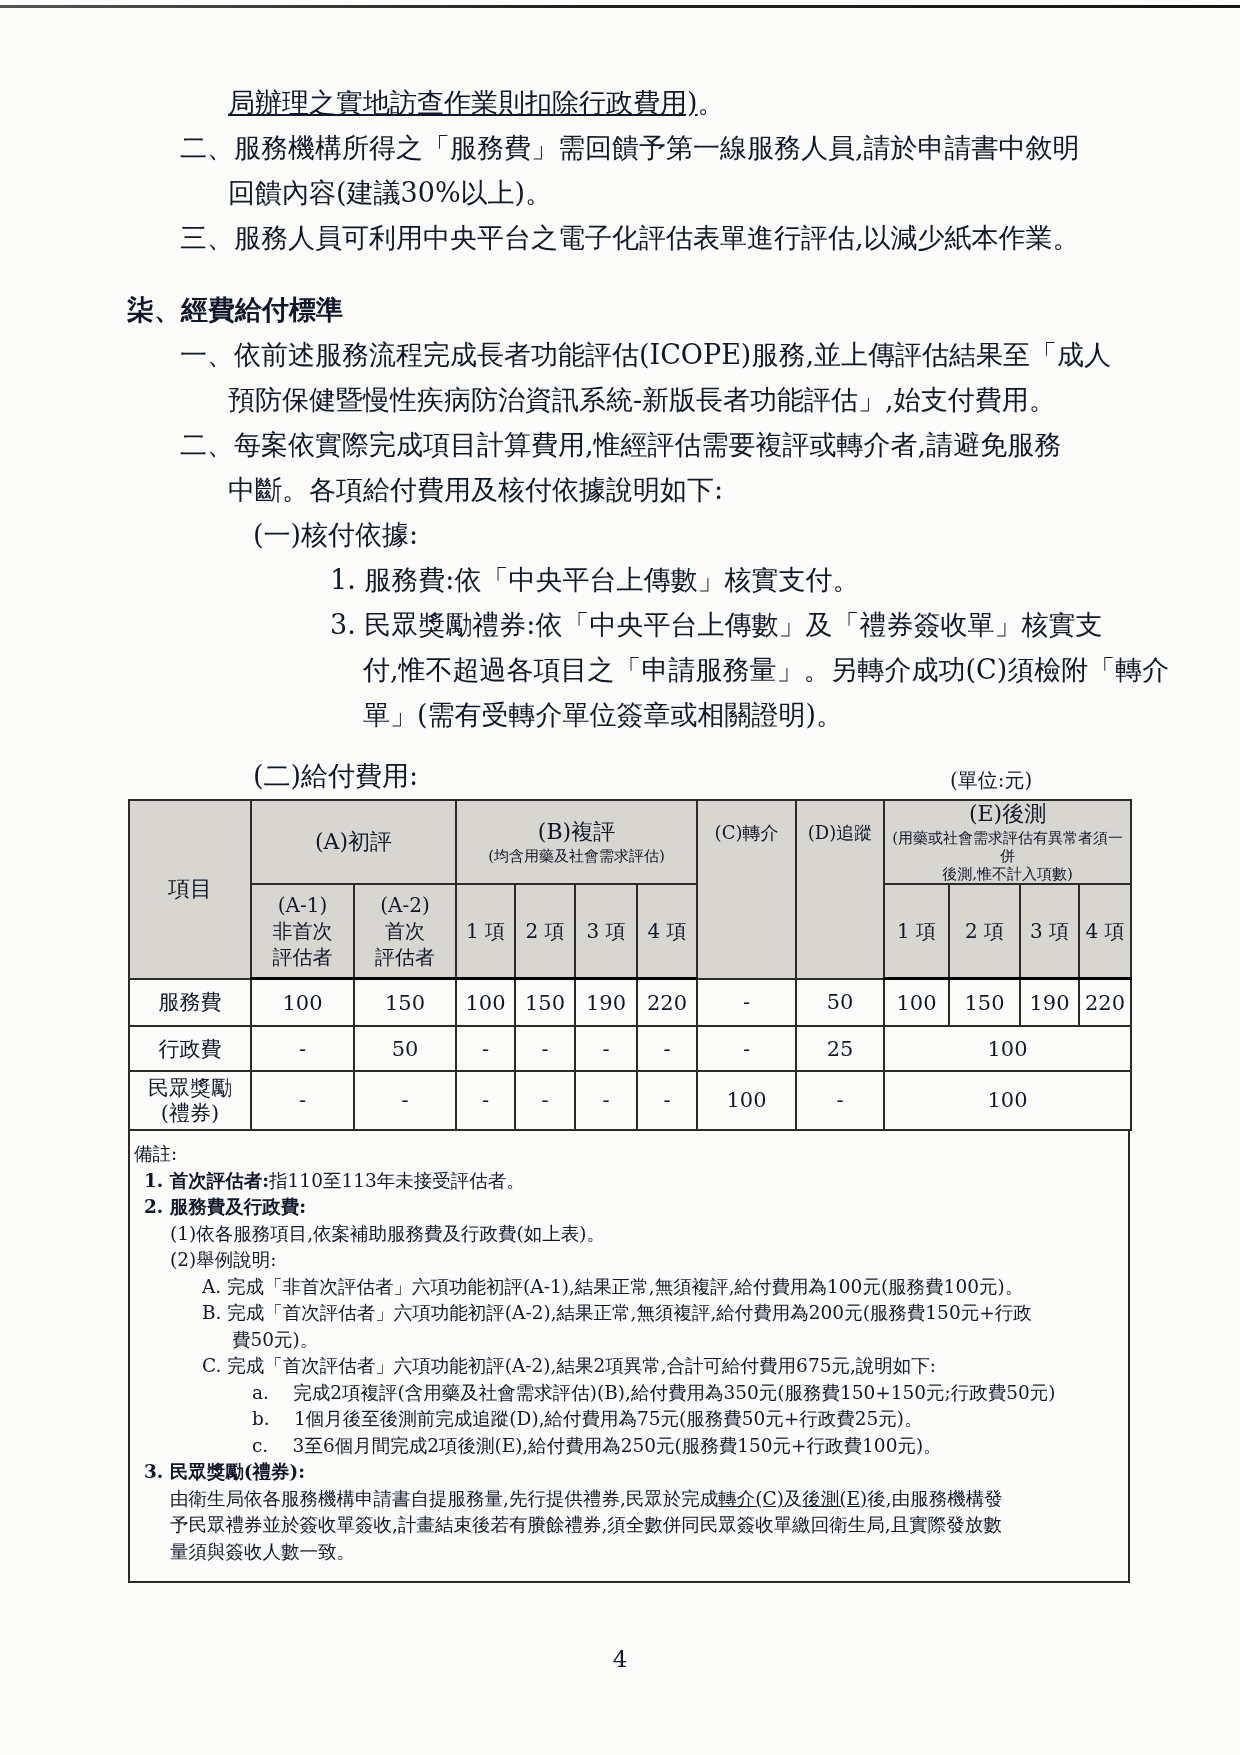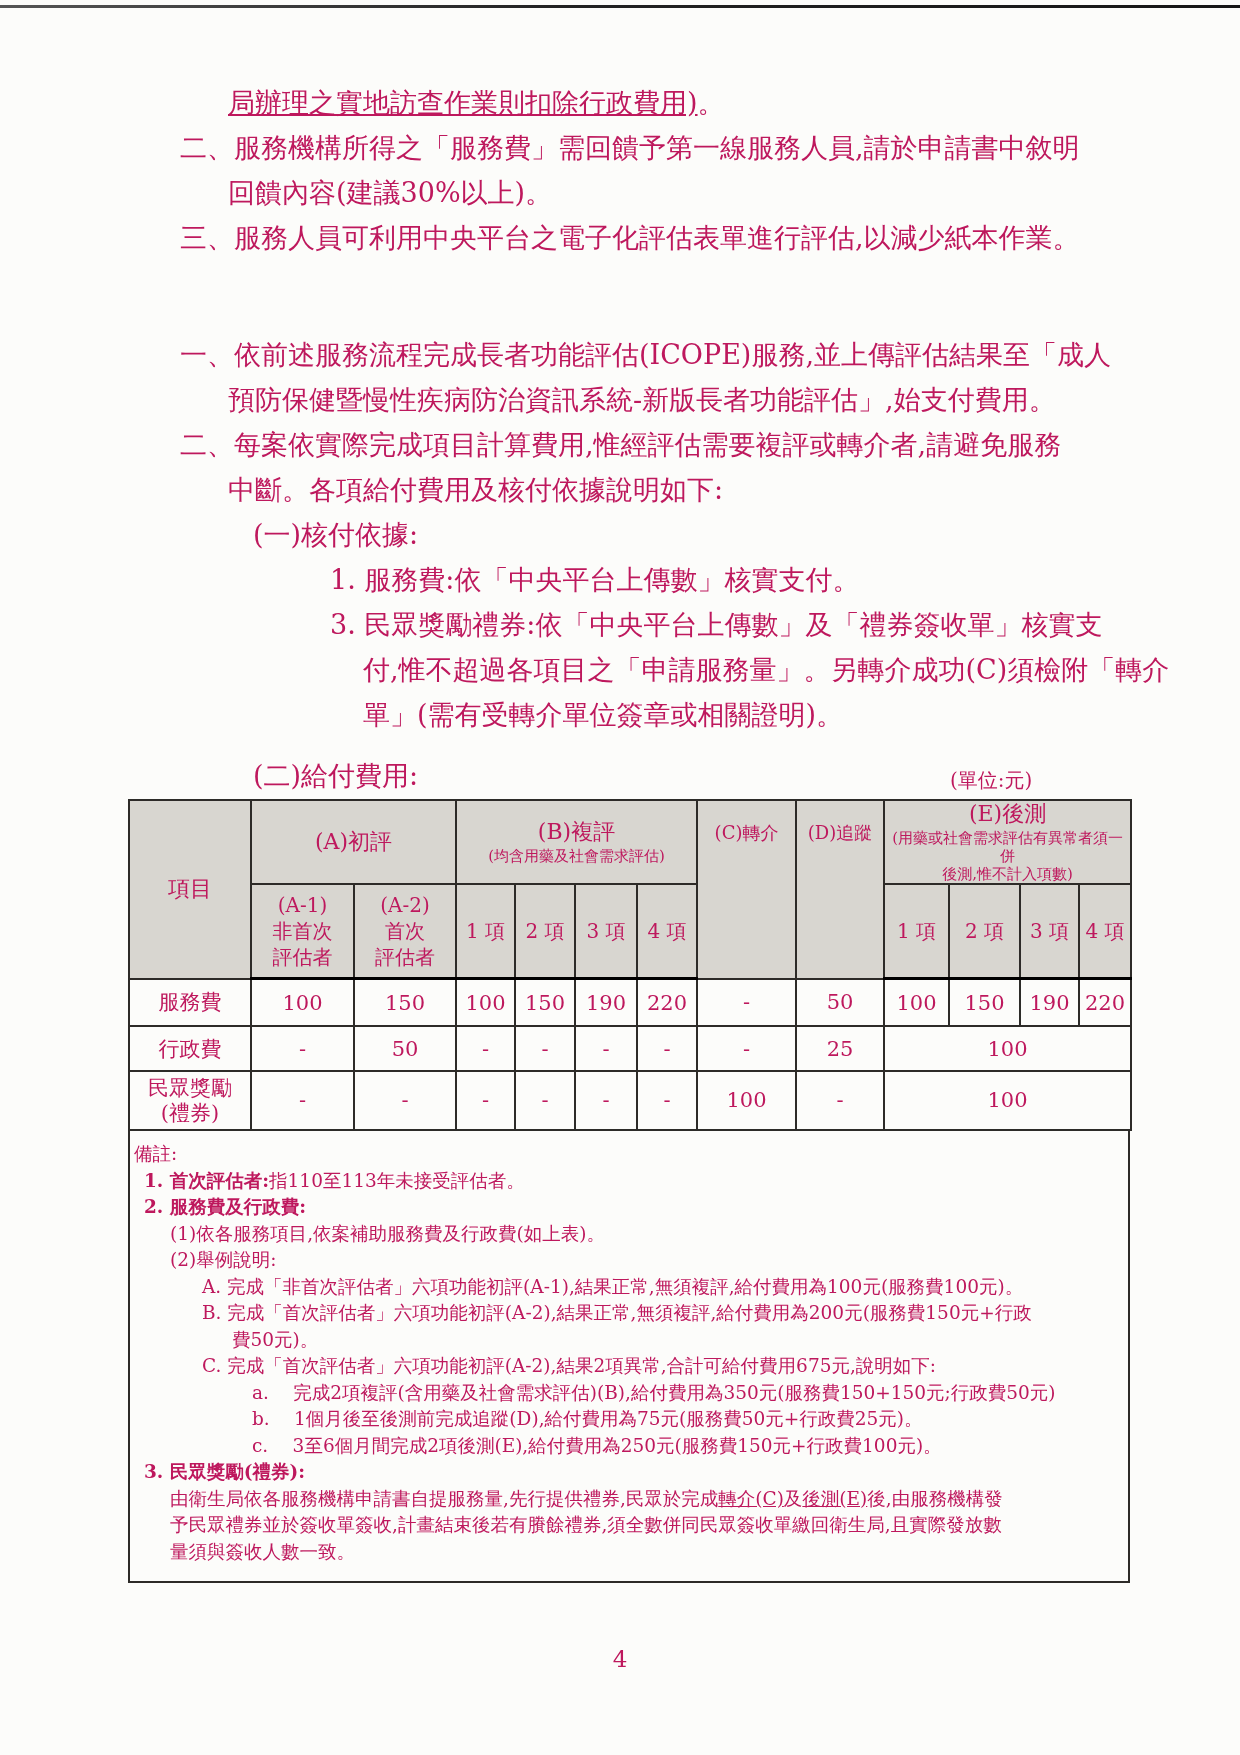--- a/index.html
+++ b/index.html
@@ -1,17 +1,17 @@
 <!DOCTYPE html>
 <html><head>
 <meta charset="utf-8">
 <style>
   html,body{margin:0;padding:0;background:#888;}
   .page{position:relative;width:1240px;height:1755px;margin:0 auto;background:#fcfcfa;
-        font-family:"DejaVu Serif","Liberation Serif",serif;color:#be185d;overflow:hidden;}
+        font-family:"DejaVu Serif","Liberation Serif",serif;color:#0f172a;overflow:hidden;}
   .scanline{position:absolute;top:5px;left:0;width:100%;height:3px;
         background:linear-gradient(90deg,#555 0%,#222 45%,#161616 100%);}
   .blk{position:absolute;left:0;width:100%;}
   .blk-top{top:80px;}
   .blk-sec{top:287px;}
   .blk-mid{top:332px;}
   .ln{height:45px;line-height:45px;font-size:27px;white-space:nowrap;}
   .bold{font-weight:bold;}
   .ind-hdr{padding-left:127px;}
   .ind-item{padding-left:180px;}
@@ -52,20 +52,23 @@
 <div class="page">
   <div class="scanline"></div>
 
   <div class="blk blk-top">
     <div class="ln ind-cont"><span style="text-decoration: underline;">局辦理之實地訪查作業則扣除行政費用)</span><span>。</span></div>
     <div class="ln ind-item">二、服務機構所得之「服務費」需回饋予第一線服務人員,請於申請書中敘明</div>
     <div class="ln ind-cont">回饋內容(建議30%以上)。</div>
     <div class="ln ind-item">三、服務人員可利用中央平台之電子化評估表單進行評估,以減少紙本作業。</div>
   </div>
 
+  <div class="blk blk-sec">
+    <div class="ln ind-hdr bold">柒、經費給付標準</div>
+  </div>
 
   <div class="blk blk-mid">
     <div class="ln ind-item">一、依前述服務流程完成長者功能評估(ICOPE)服務,並上傳評估結果至「成人</div>
     <div class="ln ind-cont">預防保健暨慢性疾病防治資訊系統-新版長者功能評估」,始支付費用。</div>
     <div class="ln ind-item">二、每案依實際完成項目計算費用,惟經評估需要複評或轉介者,請避免服務</div>
     <div class="ln ind-cont">中斷。各項給付費用及核付依據說明如下:</div>
     <div class="ln ind-sub1">(一)核付依據:</div>
     <div class="ln ind-sub2">1. 服務費:依「中央平台上傳數」核實支付。</div>
     <div class="ln ind-sub2">3. 民眾獎勵禮券:依「中央平台上傳數」及「禮券簽收單」核實支</div>
     <div class="ln ind-sub3">付,惟不超過各項目之「申請服務量」。另轉介成功(C)須檢附「轉介</div>

